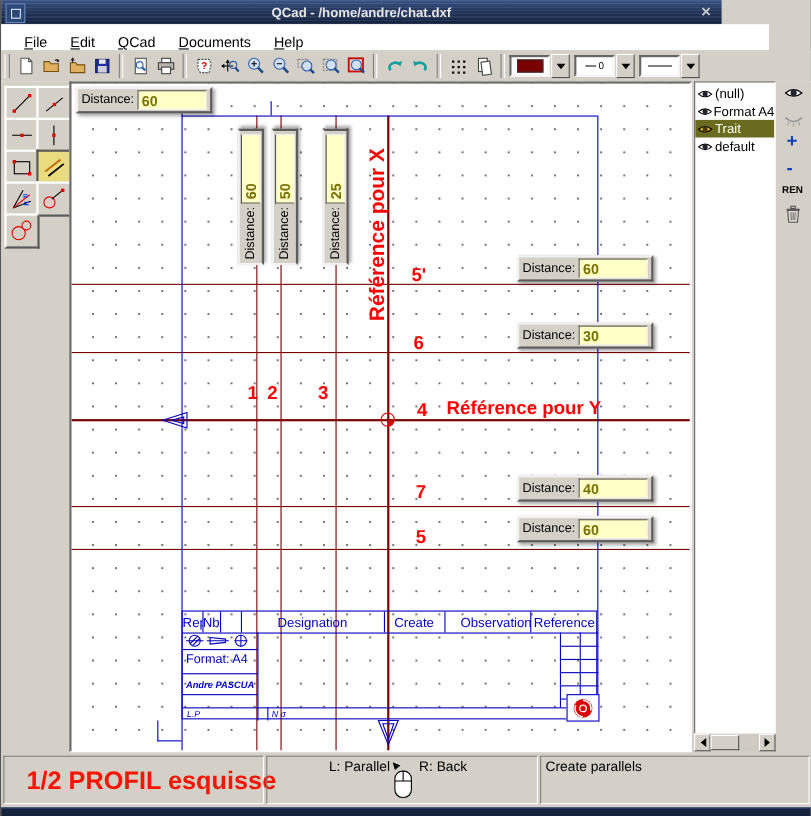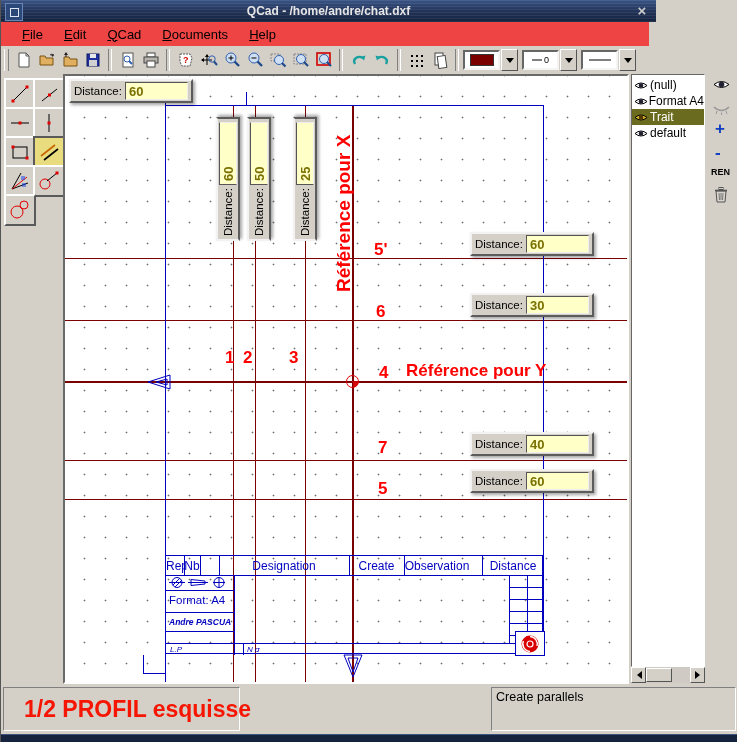--- a/index.html
+++ b/index.html
@@ -12,22 +12,22 @@
   .titlebar::after{content:"";position:absolute;inset:0;
     background:repeating-linear-gradient(0deg,rgba(255,255,255,.07) 0 1px,transparent 1px 3px);}
   .tb-title{position:absolute;left:0;top:0;width:100%;text-align:center;line-height:22px;
     color:#e6e6e6;font-weight:bold;font-size:12px;z-index:2;}
   .tb-icon{position:absolute;left:4px;top:3px;width:16px;height:16px;z-index:3;
     background:#2c4878;border:1px solid #6a86b8;display:flex;align-items:center;justify-content:center;}
   .tb-icon span{display:block;width:7px;height:7px;border:1.5px solid #dfe6f2;}
   .tb-close{position:absolute;right:4px;top:0;width:20px;height:22px;z-index:3;color:#c9c9c9;
     font-size:15px;font-weight:bold;text-align:center;line-height:21px;cursor:default;}
   
-  .menubar{position:absolute;left:0;top:22px;width:648px;height:24px;background:#ef4444;
-    display:flex;align-items:center;border-bottom:1px solid #9a968f;}
+  .menubar{position:absolute;left:0;top:22px;width:698px;height:24px;background:#ffffff;
+    display:flex;align-items:flex-end;border-bottom:1px solid #9a968f;}
   .menu-item{display:inline-block;font-size:13px;color:#000;margin-left:21px;}
   .menu-item::first-letter{text-decoration:underline;}
   
   .toolbar{position:absolute;left:0;top:46px;width:737px;height:28px;background:#d4d0c8;
     display:flex;align-items:center;border-bottom:1px solid #fff;}
   .thandle{width:3px;height:22px;margin:0 3px 0 3px;border-left:1px solid #fff;border-right:1px solid #808080;}
   .tsep{width:2px;height:22px;margin:0 4px;border-left:1px solid #808080;border-right:1px solid #fff;}
   .tbtn{width:23px;height:24px;display:flex;align-items:center;justify-content:center;}
   .dd{display:flex;align-items:center;margin-right:4px;}
   .ddbox{width:33px;height:16px;background:#fff;border:2px solid;border-color:#666 #f4f4f4 #f4f4f4 #666;
@@ -440,22 +440,22 @@
         <div class="tl" style="left:361px;top:19px;width:1px;height:56px"></div>
         <div class="tl" style="left:343px;top:31px;width:35px;height:1px"></div>
         <div class="tl" style="left:343px;top:43px;width:35px;height:1px"></div>
         <div class="tl" style="left:343px;top:55px;width:35px;height:1px"></div>
         <div class="tl" style="left:343px;top:67px;width:35px;height:1px"></div>
         <div class="tl" style="left:343px;top:79px;width:35px;height:1px"></div>
         <div class="btxt" style="left:0;top:3px;width:18px">Rep</div>
         <div class="btxt" style="left:18px;top:3px;width:16px">Nb</div>
         <div class="btxt" style="left:53px;top:3px;width:130px">Designation</div>
         <div class="btxt" style="left:183px;top:3px;width:55px">Create</div>
-        <div class="btxt" style="left:232px;top:3px;width:78px">Observation</div>
-        <div class="btxt" style="left:316px;top:3px;width:62px">Distance</div>
+        <div class="btxt" style="left:246px;top:3px;width:78px">Observation</div>
+        <div class="btxt" style="left:316px;top:3px;width:62px">Reference</div>
         <svg style="position:absolute;left:3px;top:20px" width="62" height="13">
           <circle cx="8" cy="6.5" r="5" fill="none" stroke="#0000bf"></circle>
             <line x1="4" y1="9" x2="11" y2="2" stroke="#0000bf"></line>
             <line x1="6" y1="11" x2="13" y2="4" stroke="#0000bf"></line>
             <line x1="0" y1="6.5" x2="16" y2="6.5" stroke="#0000bf"></line>
           <polygon points="22,3.5 36,5 36,8 22,9.5" fill="none" stroke="#0000bf"></polygon>
             <line x1="19" y1="6.5" x2="39" y2="6.5" stroke="#0000bf"></line>
           <circle cx="50" cy="6.5" r="5" fill="none" stroke="#0000bf"></circle>
             <line x1="44" y1="6.5" x2="56" y2="6.5" stroke="#0000bf"></line>
             <line x1="50" y1="1" x2="50" y2="12" stroke="#0000bf"></line>
@@ -545,19 +545,29 @@
             <line x1="10" y1="7" x2="9.5" y2="14" stroke="#777"></line>
           </svg>
         </div>
     </div>
   </div>
 
   <div class="statusbar">
     <div class="spanel" style="left:2px;width:237px">
       <div class="snote">1/2 PROFIL esquisse</div>
     </div>
+    <div class="spanel" style="left:241px;width:247px">
+      <div class="stext" style="left:56px;top:2px">L: Parallel</div>
+      <div class="stext" style="left:138px;top:2px">R: Back</div>
+      <svg style="position:absolute;left:112px;top:4px" width="22" height="36">
+        <polygon points="2,1 9,4 4,8" fill="#000"></polygon>
+        <rect x="4" y="9" width="15" height="24" rx="7" fill="#fff" stroke="#000"></rect>
+        <line x1="4" y1="18" x2="19" y2="18" stroke="#000"></line>
+        <line x1="11.5" y1="9" x2="11.5" y2="18" stroke="#000"></line>
+      </svg>
+    </div>
     <div class="spanel" style="left:490px;width:245px">
       <div class="stext" style="left:4px;top:2px">Create parallels</div>
     </div>
   </div>
 
   <div class="bottomstrip"></div>
 </div>
 
 </body></html>

